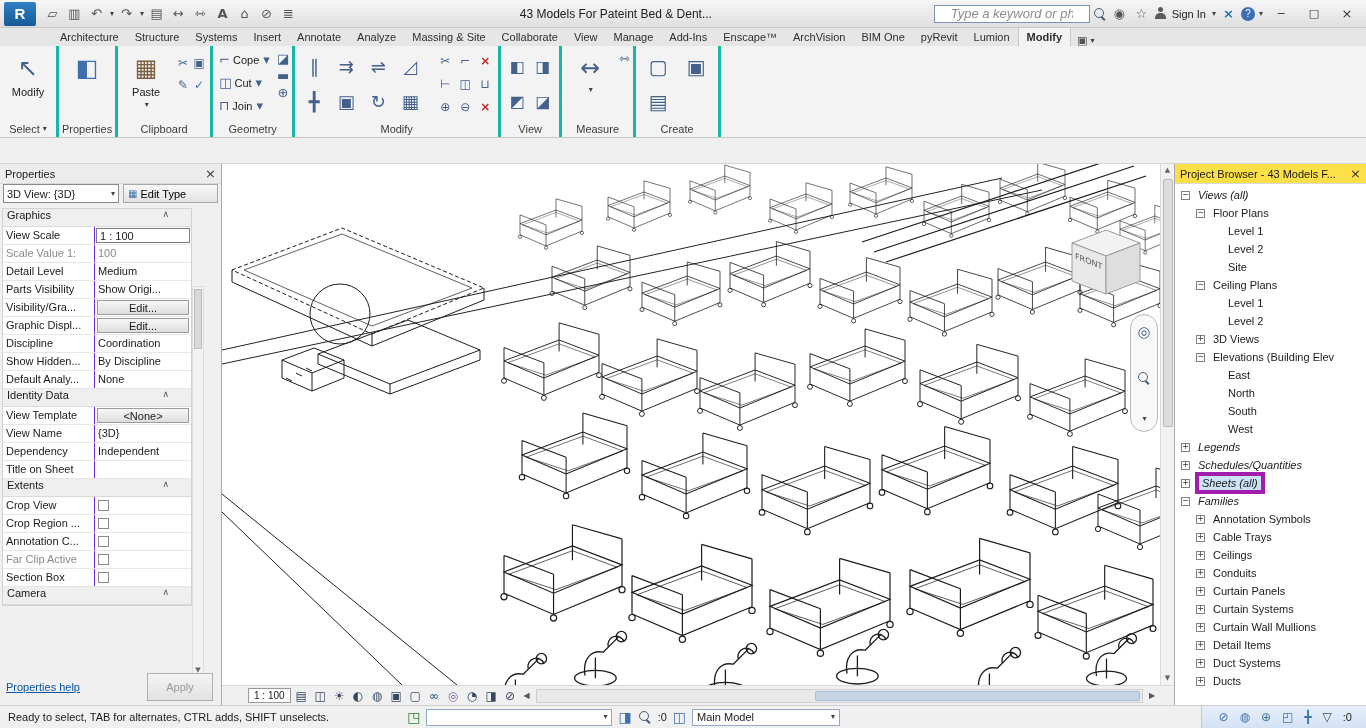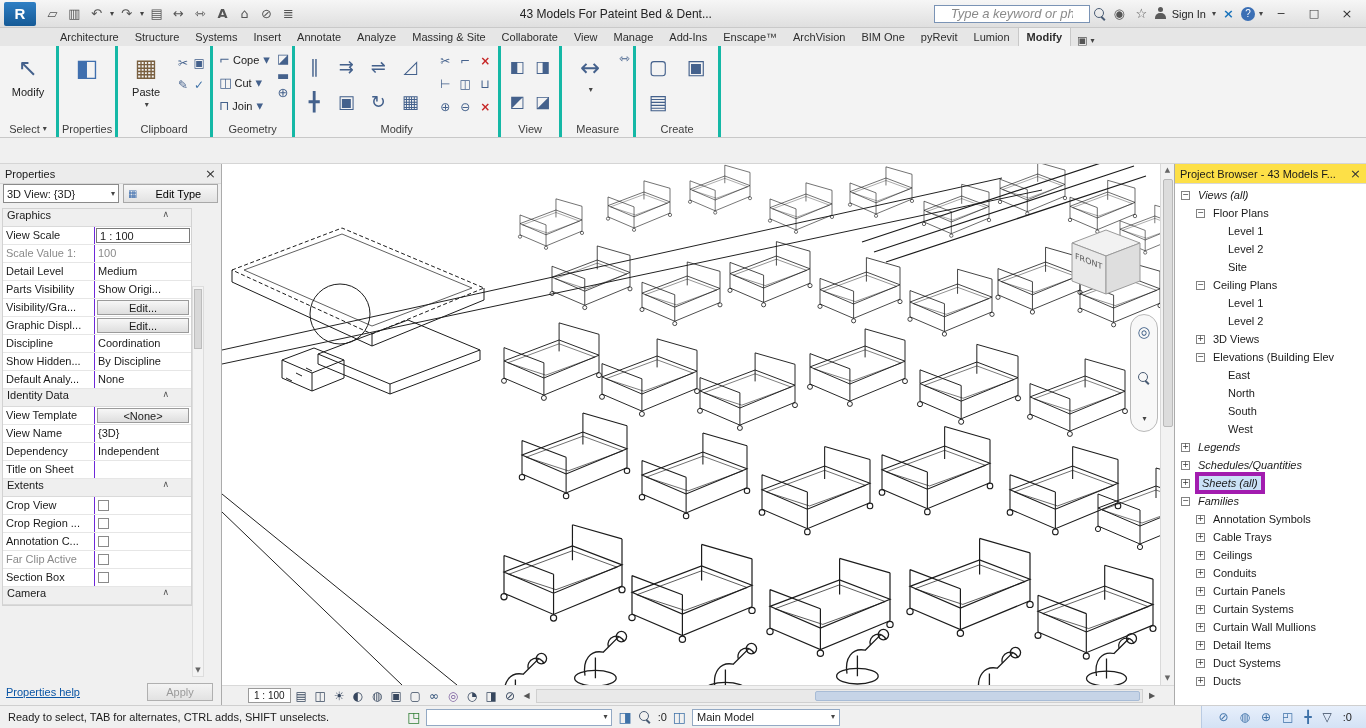--- a/index.html
+++ b/index.html
@@ -152,39 +152,39 @@
 
   
   .props { width: 222px; background: #f0f0f0; border-right: 1px solid #ababab; position: relative; flex: none; }
   .phead { height: 20px; display: flex; align-items: center; padding: 0 5px; background: #ececec; border-bottom: 1px solid #d8d8d8; }
   .phead .x { margin-left: auto; font-size: 12px; color: #333; }
   .ptype { display: flex; align-items: center; gap: 10px; padding: 6px; height: 74px; }
   .ptype-img { width: 58px; height: 58px; background: #fff; border: 1px solid #b5b5b5; display: flex; align-items: center; justify-content: center; }
   .pselrow { display: flex; gap: 4px; padding: 0 3px 5px; align-items: center; }
   .pcombo { flex: 0 0 116px; height: 19px; border: 1px solid #8a8a8a; background: #fff; display: flex; align-items: center; padding: 0 3px; }
   .pcombo .dd { margin-left: auto; }
-  .edittype { height: 19px; flex: 1; display: flex; align-items: center; gap: 18px; border: 1px solid #a8a8a8; background: linear-gradient(#f8f8f8, #e2e2e2); font-size: 11px; padding: 0 4px; font-family: "Liberation Sans", sans-serif; }
+  .edittype { height: 19px; flex: 1; display: flex; align-items: center; gap: 3px; border: 1px solid #a8a8a8; background: linear-gradient(#f8f8f8, #e2e2e2); font-size: 11px; padding: 0 4px; font-family: "Liberation Sans", sans-serif; }
   .ptable { width: 190px; margin-left: 2px; background: #fff; border: 1px solid #d2d2d2; }
   .psec { height: 18px; background: #efefef; font-weight: normal; display: flex; align-items: flex-start; padding: 0 4px; border-bottom: 1px solid #dadada; }
   .chev { margin-left: auto; margin-right: 18px; color: #555; font-size: 9px; font-family: "DejaVu Sans", sans-serif; }
   .chev::before { content: "∧"; }
   .prow { display: flex; height: 18px; border-bottom: 1px solid #e6e6e6; background: #fff; align-items: stretch; }
   .plbl { width: 92px; padding: 2px 3px; border-right: 1px solid #6d28d9; overflow: hidden; white-space: nowrap; }
   .pval { flex: 1; padding: 2px 3px; overflow: hidden; white-space: nowrap; }
   .pval.combo { border: 1px solid #7a7a7a; padding: 1px 3px; margin: 1px; }
   .pval.btn { margin: 1px 2px; border: 1px solid #9b9b9b; background: linear-gradient(#f7f7f7, #dedede); text-align: center; padding: 1px 3px; }
   .dis { color: #8a8a8a; }
   .cbcell { flex: 1; display: flex; align-items: center; padding-left: 3px; }
   .cb { width: 11px; height: 11px; border: 1px solid #8a8a8a; background: #fff; display: inline-block; }
   .pscroll { position: absolute; left: 192px; top: 122px; bottom: 28px; width: 12px; background: #f3f3f3; border: 1px solid #ddd; display: flex; flex-direction: column; align-items: center; }
   .pscroll .thumb { width: 8px; height: 60px; background: #d8d8d8; border: 1px solid #bdbdbd; margin-top: 2px; }
   .pscroll .ic { margin-top: auto; font-size: 7px; color: #666; height: 12px; }
   .pbottom { position: absolute; left: 6px; right: 8px; bottom: 4px; display: flex; align-items: center; justify-content: space-between; }
   .plink { color: #0a55a5; text-decoration: underline; text-align: right; }
-  .applybtn { width: 66px; height: 18px; border: 1px solid #b0b0b0; background: linear-gradient(#f4f4f4, #e2e2e2); color: #9a9a9a; font-size: 11px; font-family: "Liberation Sans", sans-serif; }
+  .applybtn { width: 66px; height: 28px; border: 1px solid #b0b0b0; background: linear-gradient(#f4f4f4, #e2e2e2); color: #9a9a9a; font-size: 11px; font-family: "Liberation Sans", sans-serif; }
 
   
   .canvas { flex: 1; position: relative; background: #fff; overflow: hidden; }
   .drawing { position: absolute; left: 0; top: 0; }
   .viewcube { position: absolute; top: 62px; right: 26px; }
   .navpill { position: absolute; top: 150px; right: 16px; width: 28px; height: 118px; border: 1px solid #b9b9b9; border-radius: 14px; background: rgba(248,248,248,0.95); display: flex; flex-direction: column; align-items: center; justify-content: space-between; padding: 10px 0 8px; }
   .vscroll { position: absolute; top: 0; right: 0; bottom: 20px; width: 14px; background: #f2f2f2; border-left: 1px solid #d9d9d9; display: flex; flex-direction: column; align-items: center; }
   .vscroll .ic { font-size: 7px; color: #666; height: 13px; flex: none; }
   .vscroll .down { margin-top: auto; }
   .vthumb { width: 10px; height: 248px; margin-top: 2px; background: #dcdcdc; border: 1px solid #b9b9b9; border-radius: 2px; }

